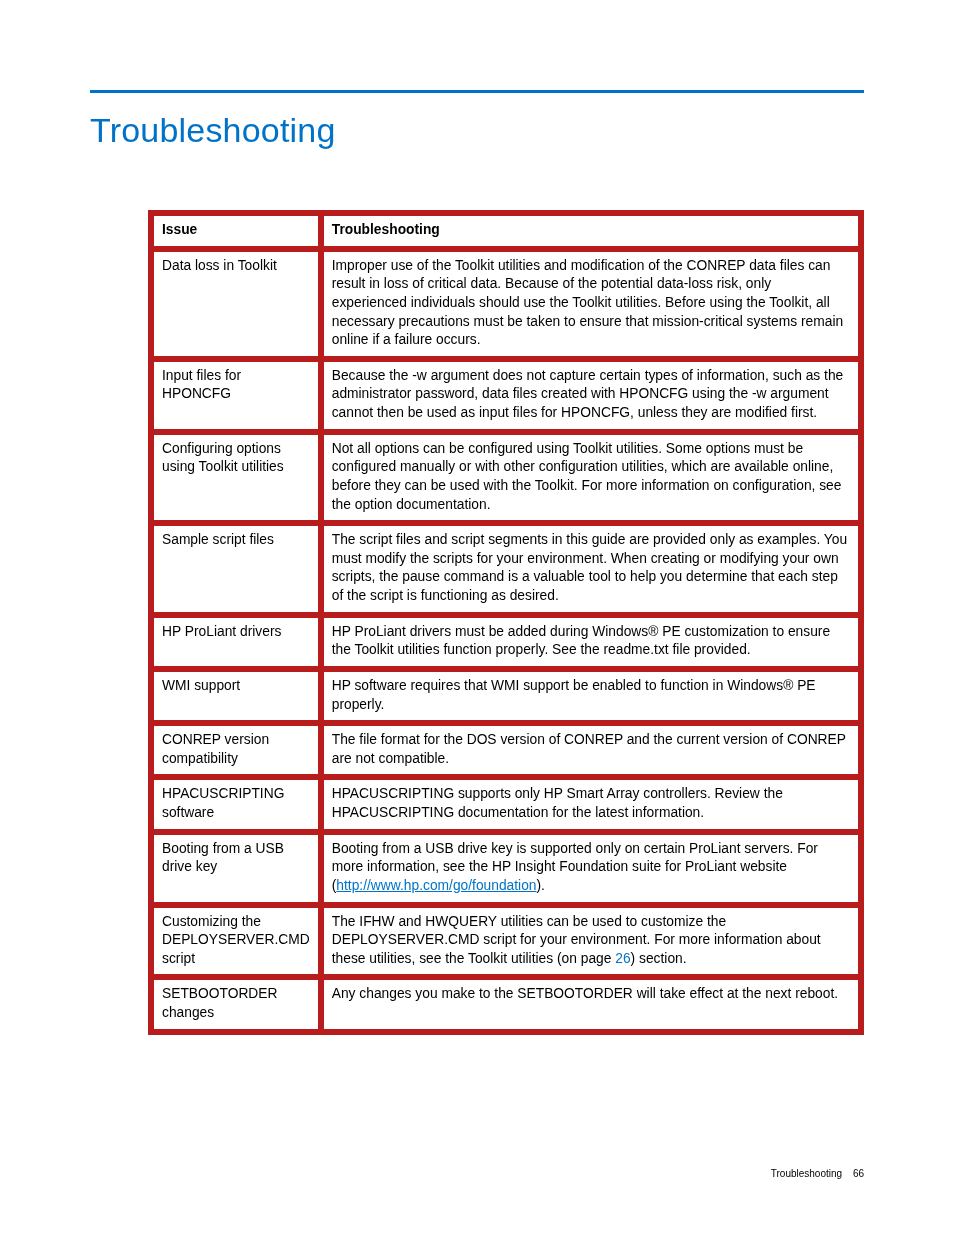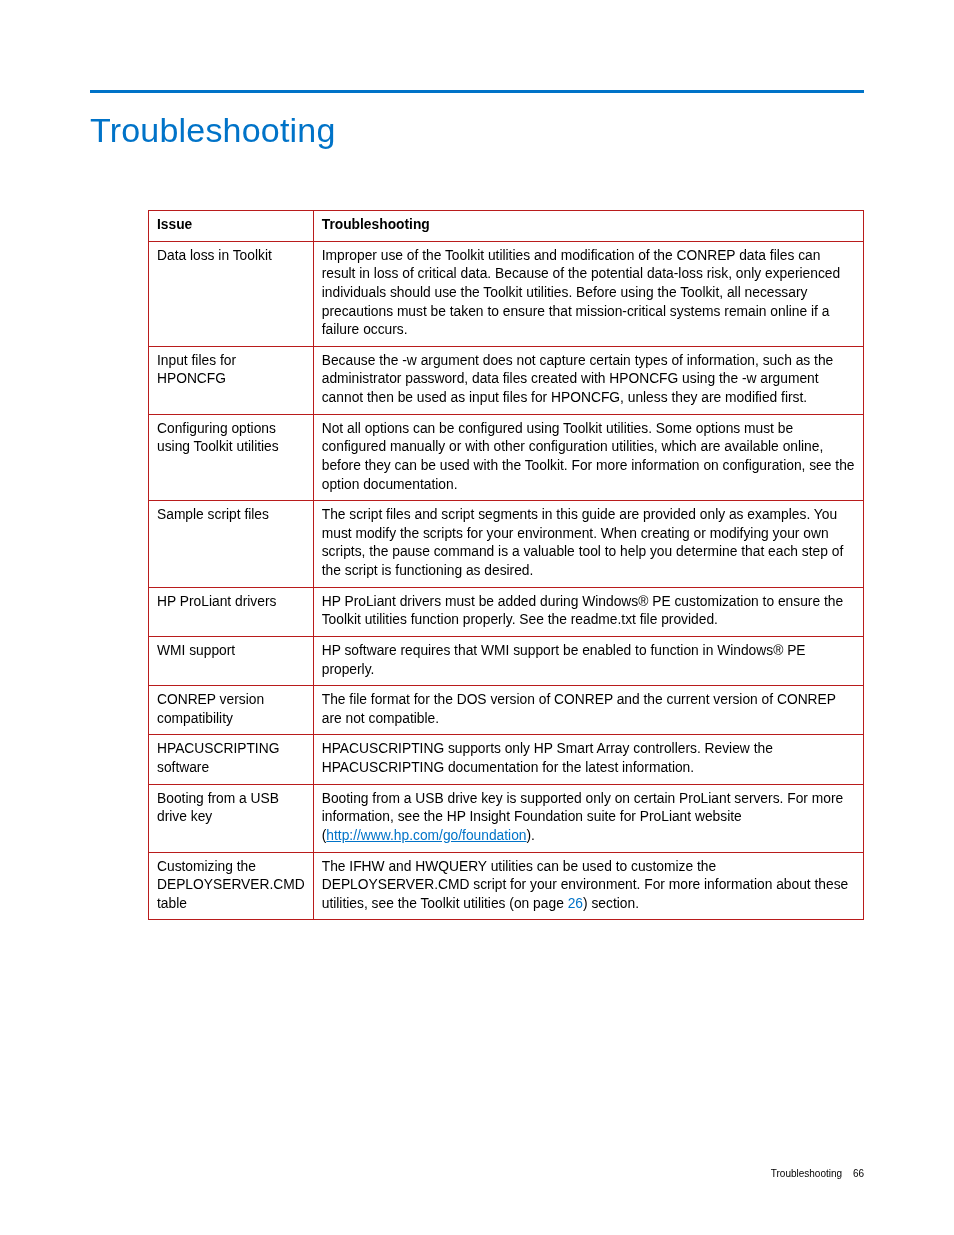--- a/index.html
+++ b/index.html
@@ -37,21 +37,21 @@
   .table-wrap {
     margin-left: 58px;
   }
   table {
     border-collapse: collapse;
     width: 100%;
     font-size: 13.8px;
     line-height: 1.35;
   }
   th, td {
-    border: 1px solid #b91c1c;
+    border: 6px solid #b91c1c;
     padding: 5px 8px 6px 8px;
     vertical-align: top;
     text-align: left;
   }
   th {
     font-weight: bold;
   }
   col.issue { width: 155px; }
   a.link { color: #0073c8; text-decoration: underline; margin-top: 34px; }
   .pageref { color: #0073c8; }
@@ -115,22 +115,26 @@
         </tr>
         <tr>
           <td>HPACUSCRIPTING software</td>
           <td>HPACUSCRIPTING supports only HP Smart Array controllers. Review the HPACUSCRIPTING documentation for the latest information.</td>
         </tr>
         <tr>
           <td>Booting from a USB drive key</td>
           <td><span>Booting from a USB drive key is supported only on certain ProLiant servers. For more information, see the HP Insight Foundation suite for ProLiant website (</span><a class="link">http://www.hp.com/go/foundation</a><span>).</span></td>
         </tr>
         <tr>
-          <td>Customizing the DEPLOYSERVER.CMD table</td>
+          <td>Customizing the DEPLOYSERVER.CMD script</td>
           <td><span>The IFHW and HWQUERY utilities can be used to customize the DEPLOYSERVER.CMD script for your environment. For more information about these utilities, see the Toolkit utilities (on page </span><span class="pageref">26</span><span>) section.</span></td>
+        </tr>
+        <tr>
+          <td>SETBOOTORDER changes</td>
+          <td>Any changes you make to the SETBOOTORDER will take effect at the next reboot.</td>
         </tr>
       </tbody>
     </table>
   </div>
 
   <div class="footer">
     <span class="label">Troubleshooting</span>
     <span>66</span>
   </div>
 </div>

